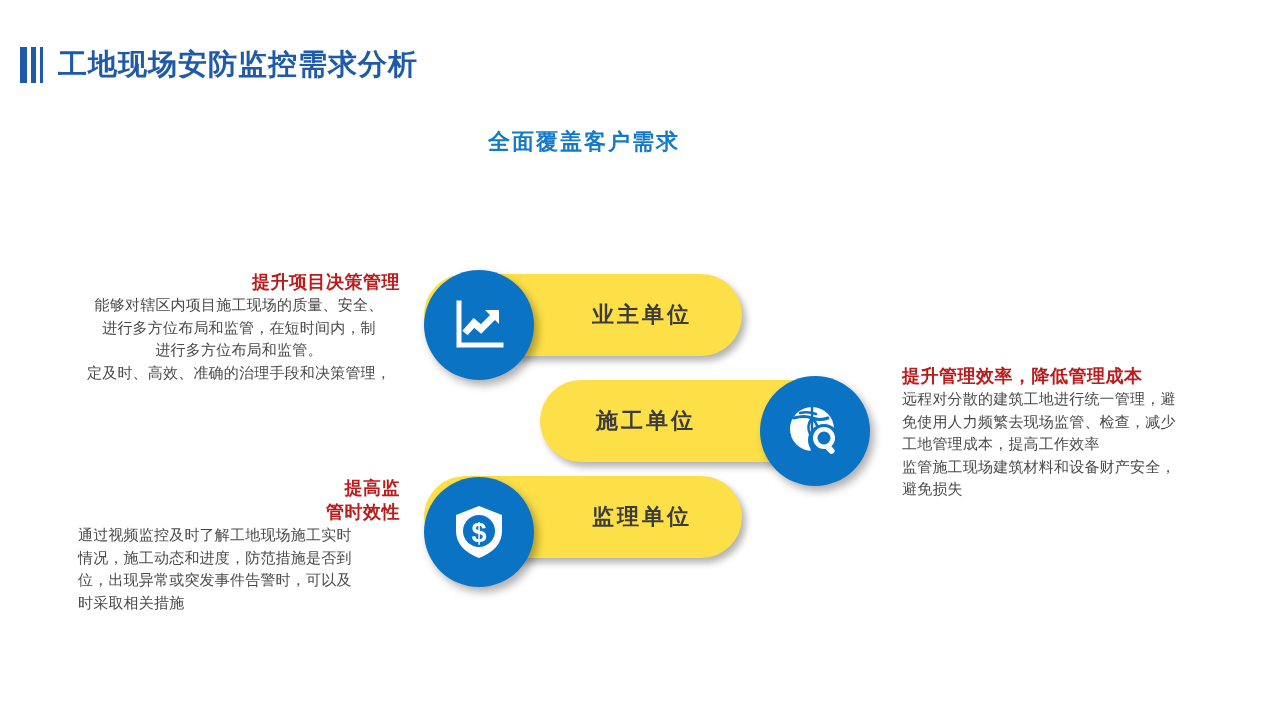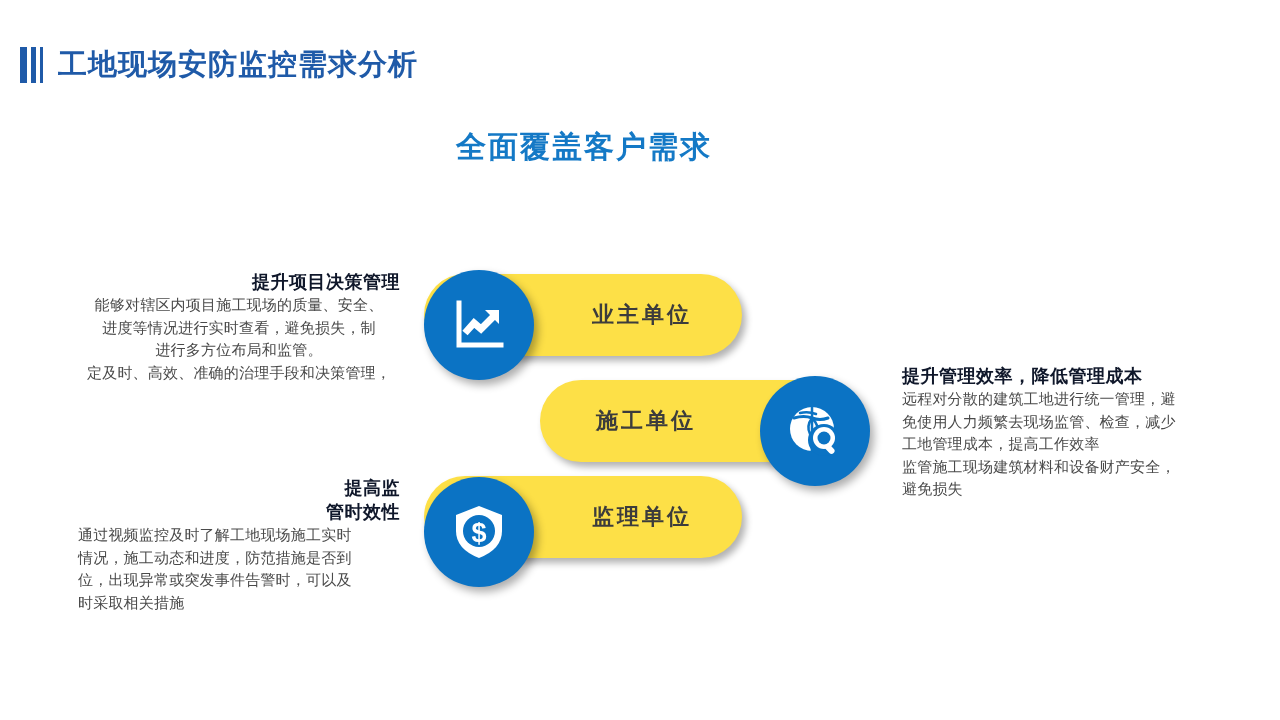--- a/index.html
+++ b/index.html
@@ -20,21 +20,21 @@
   #header-accent i.b3 { left:20px; width:3px; }
   #header-title {
     position:absolute; left:58px; top:24px;
     font-size:29px; font-weight:bold; color:#1f5aa8;
     letter-spacing:1px; line-height:40px; white-space:nowrap;
   }
 
   
   #main-heading {
     position:absolute; left:0; top:107px; width:1168px;
-    text-align:center; font-size:30px; font-weight:bold;
+    text-align:center; font-size:22px; font-weight:bold;
     color:#1479c6; letter-spacing:2px;
   }
 
   
   #diagram { position:absolute; left:0; top:0; width:1280px; height:720px; }
 
   .pill {
     position:absolute; background:#fde047; border-radius:60px;
     box-shadow:4px 5px 7px rgba(0,0,0,0.30);
   }
@@ -61,21 +61,21 @@
   #pill-2-lbl  { left:0px;   width:212px; }
   #circle-2    { left:760px; top:356px; width:110px; height:110px; }
   
   #pill-3      { left:424px; top:456px; width:318px; height:82px; }
   #pill-3-lbl  { left:118px; width:200px; }
   #circle-3    { left:424px; top:457px; width:110px; height:110px; }
 
   
   .callout { position:absolute; }
   .callout .c-title {
-    font-size:18px; font-weight:bold; color:#0f172a;
+    font-size:18px; font-weight:bold; color:#b91c1c;
     line-height:24px; letter-spacing:0.5px;
   }
   .callout .c-body {
     font-size:15px; color:#4a4a4a; line-height:22.5px; letter-spacing:0.2px;
   }
   .callout .c-body p { margin:0; }
 
   #callout-1 { left:78px;  top:250px; width:322px; text-align:right; }
   #callout-1 .c-body { text-align:center; }
 
@@ -149,21 +149,21 @@
           <text x="29" y="39" font-family="Liberation Sans, sans-serif" font-size="27" font-weight="bold" fill="#ffffff" text-anchor="middle">$</text>
         </svg>
       </span>
     </div>
   </div>
 
   <div class="callout" id="callout-1">
     <div class="c-title">提升项目决策管理</div>
     <div class="c-body">
       <p>能够对辖区内项目施工现场的质量、安全、</p>
-      <p>进度等情况进行实时查看，避免损失，制</p>
+      <p>进行多方位布局和监管，在短时间内，制</p>
       <p>进行多方位布局和监管。</p>
       <p>定及时、高效、准确的治理手段和决策管理，</p>
     </div>
   </div>
 
   <div class="callout" id="callout-2">
     <div class="c-title">提高监</div>
     <div class="c-title">管时效性</div>
     <div class="c-body">
       <p>通过视频监控及时了解工地现场施工实时</p>

